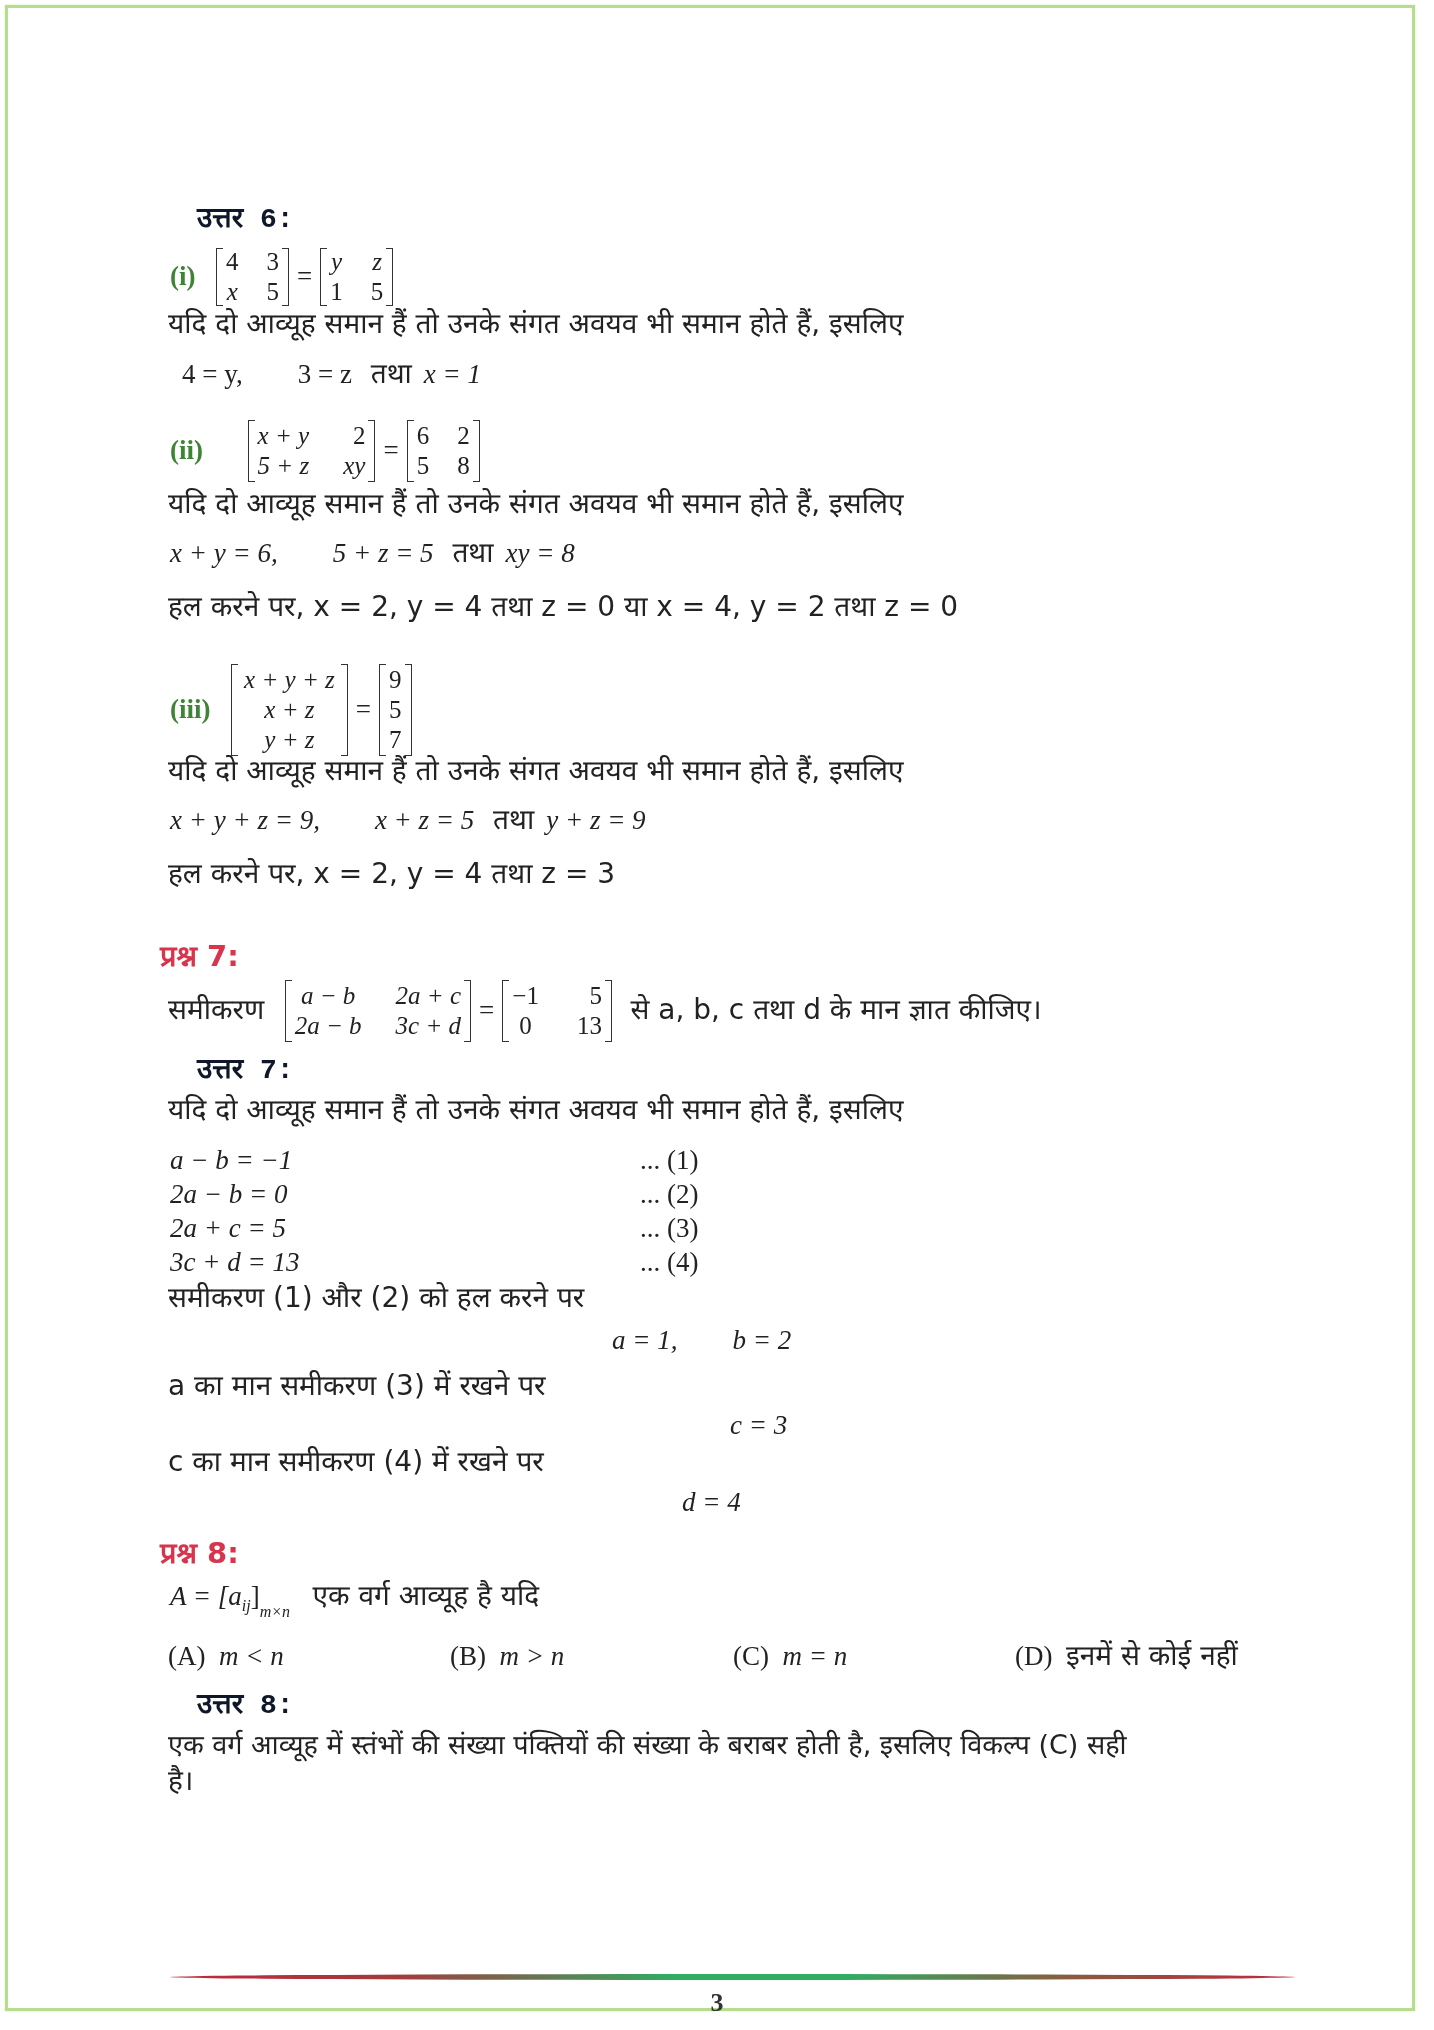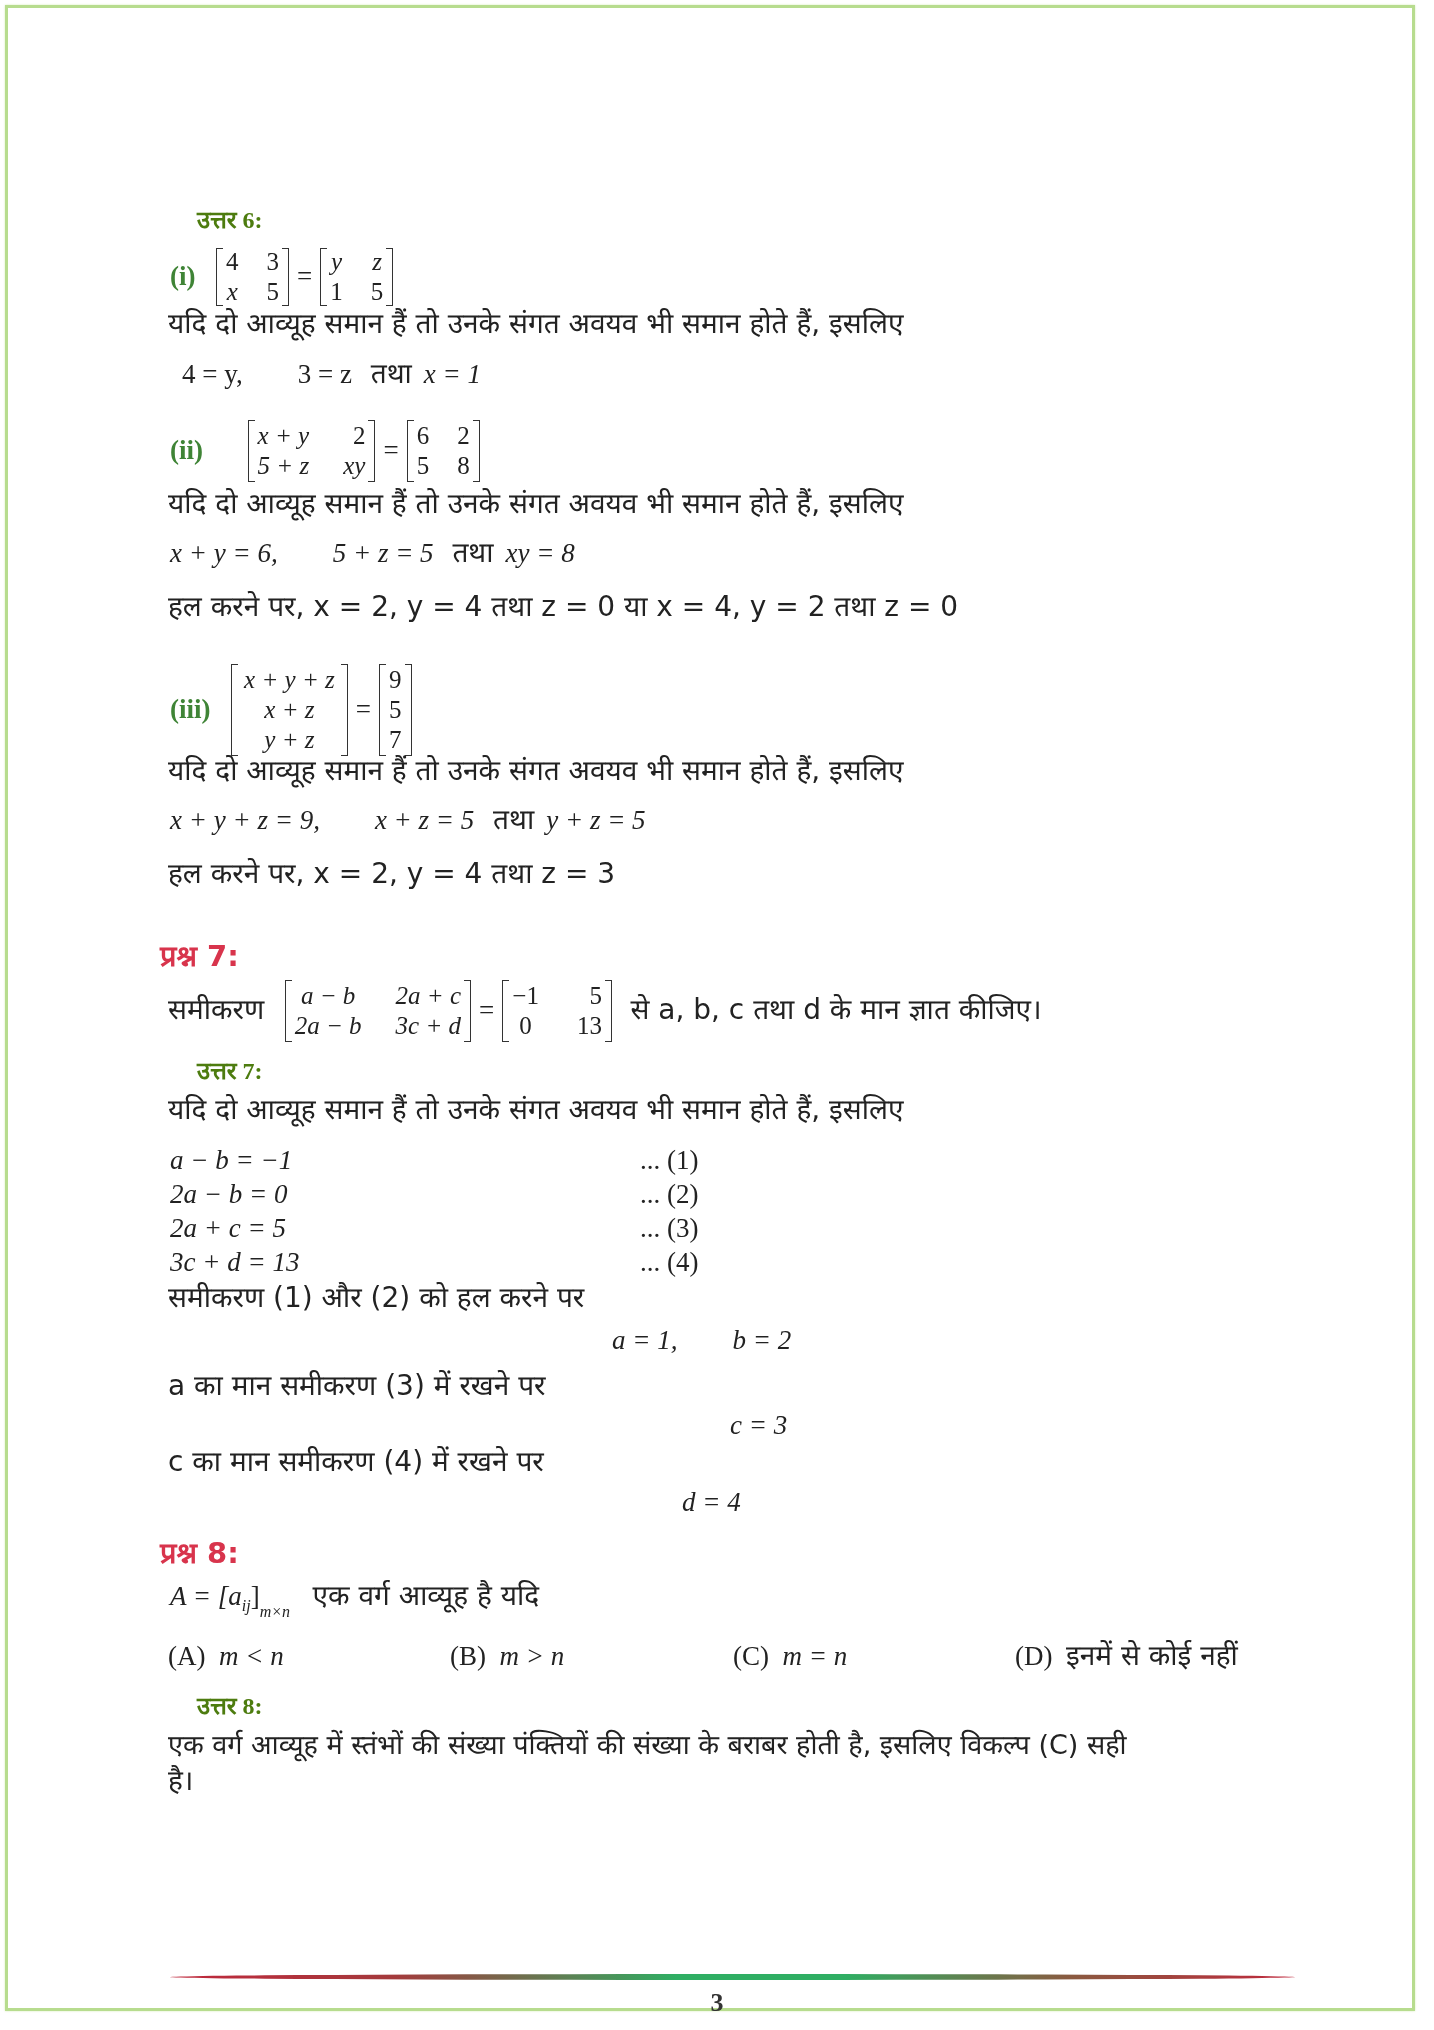--- a/index.html
+++ b/index.html
@@ -2,21 +2,21 @@
 <html><head>
 <meta charset="utf-8">
 <style>
   html,body{margin:0;padding:0;background:#fff;}
   body{width:1434px;height:2030px;position:relative;overflow:hidden;font-family:"DejaVu Serif",serif;color:#222;}
   .frame{position:absolute;left:5px;top:5px;width:1410px;height:2006px;border:3px solid #b7dc8e;box-sizing:border-box;box-shadow:0 0 2px #d6ecb8;}
   .ln{position:absolute;white-space:nowrap;font-size:27px;line-height:32px;}
   .hi{font-family:"DejaVu Sans",sans-serif;font-size:28px;}
   .m{font-family:"Liberation Serif",serif;font-size:27px;}
   .i{font-style:italic;}
-  .h-green{color:#4d7c0f;font-family:Liberation Serif, serif;font-weight:bold;font-size:24px;}
+  .h-green{color:#0f172a;font-family:Liberation Mono, monospace;font-weight:bold;font-size:28px;}
   .h-red{color:#d8344c;font-family:"DejaVu Sans",sans-serif;font-weight:bold;font-size:29px;}
   .lbl{color:#3f8436;font-family:"Liberation Serif",serif;font-weight:bold;font-size:27px;}
   .mat{display:inline-flex;align-items:center;vertical-align:middle;}
   .br{display:inline-block;border:1.6px solid #333;width:6px;}
   .br.l{border-right:none;}
   .br.r{border-left:none;}
   .grid{display:inline-grid;column-gap:22px;row-gap:0;font-family:"Liberation Serif",serif;font-size:25px;line-height:30px;padding:0 3px;}
   .grid span{text-align:center;}
   .grid.col1{grid-template-columns:auto;}
   .grid.col2{grid-template-columns:auto auto;}
@@ -107,21 +107,21 @@
       <span>5</span>
       <span>7</span>
     </span>
     <span class="br r" style="height:90px;"></span>
   </span>
 </div>
 
 <div class="ln hi" style="left:168px;top:755px;">यदि दो आव्यूह समान हैं तो उनके संगत अवयव भी समान होते हैं, इसलिए</div>
 <div class="ln m i" style="left:170px;top:804px;">
   <span>x + y + z = 9,</span><span style="display:inline-block;width:55px;"></span><span>x + z = 5</span>
-  <span class="hi" style="font-style:normal;margin:0 12px;">तथा</span><span>y + z = 5</span>
+  <span class="hi" style="font-style:normal;margin:0 12px;">तथा</span><span>y + z = 9</span>
 </div>
 <div class="ln hi" style="left:168px;top:858px;">हल करने पर, x = 2,  y = 4  तथा z = 3</div>
 
 <div class="ln h-red" style="left:160px;top:940px;">प्रश्न 7:</div>
 <div class="ln" style="left:168px;top:980px;">
   <span class="hi">समीकरण</span>
   <span class="mat" style="margin-left:12px;">
     <span class="br l" style="height:60px;"></span>
     <span class="grid col2 i" style="column-gap:34px;">
       <span>a − b</span>

